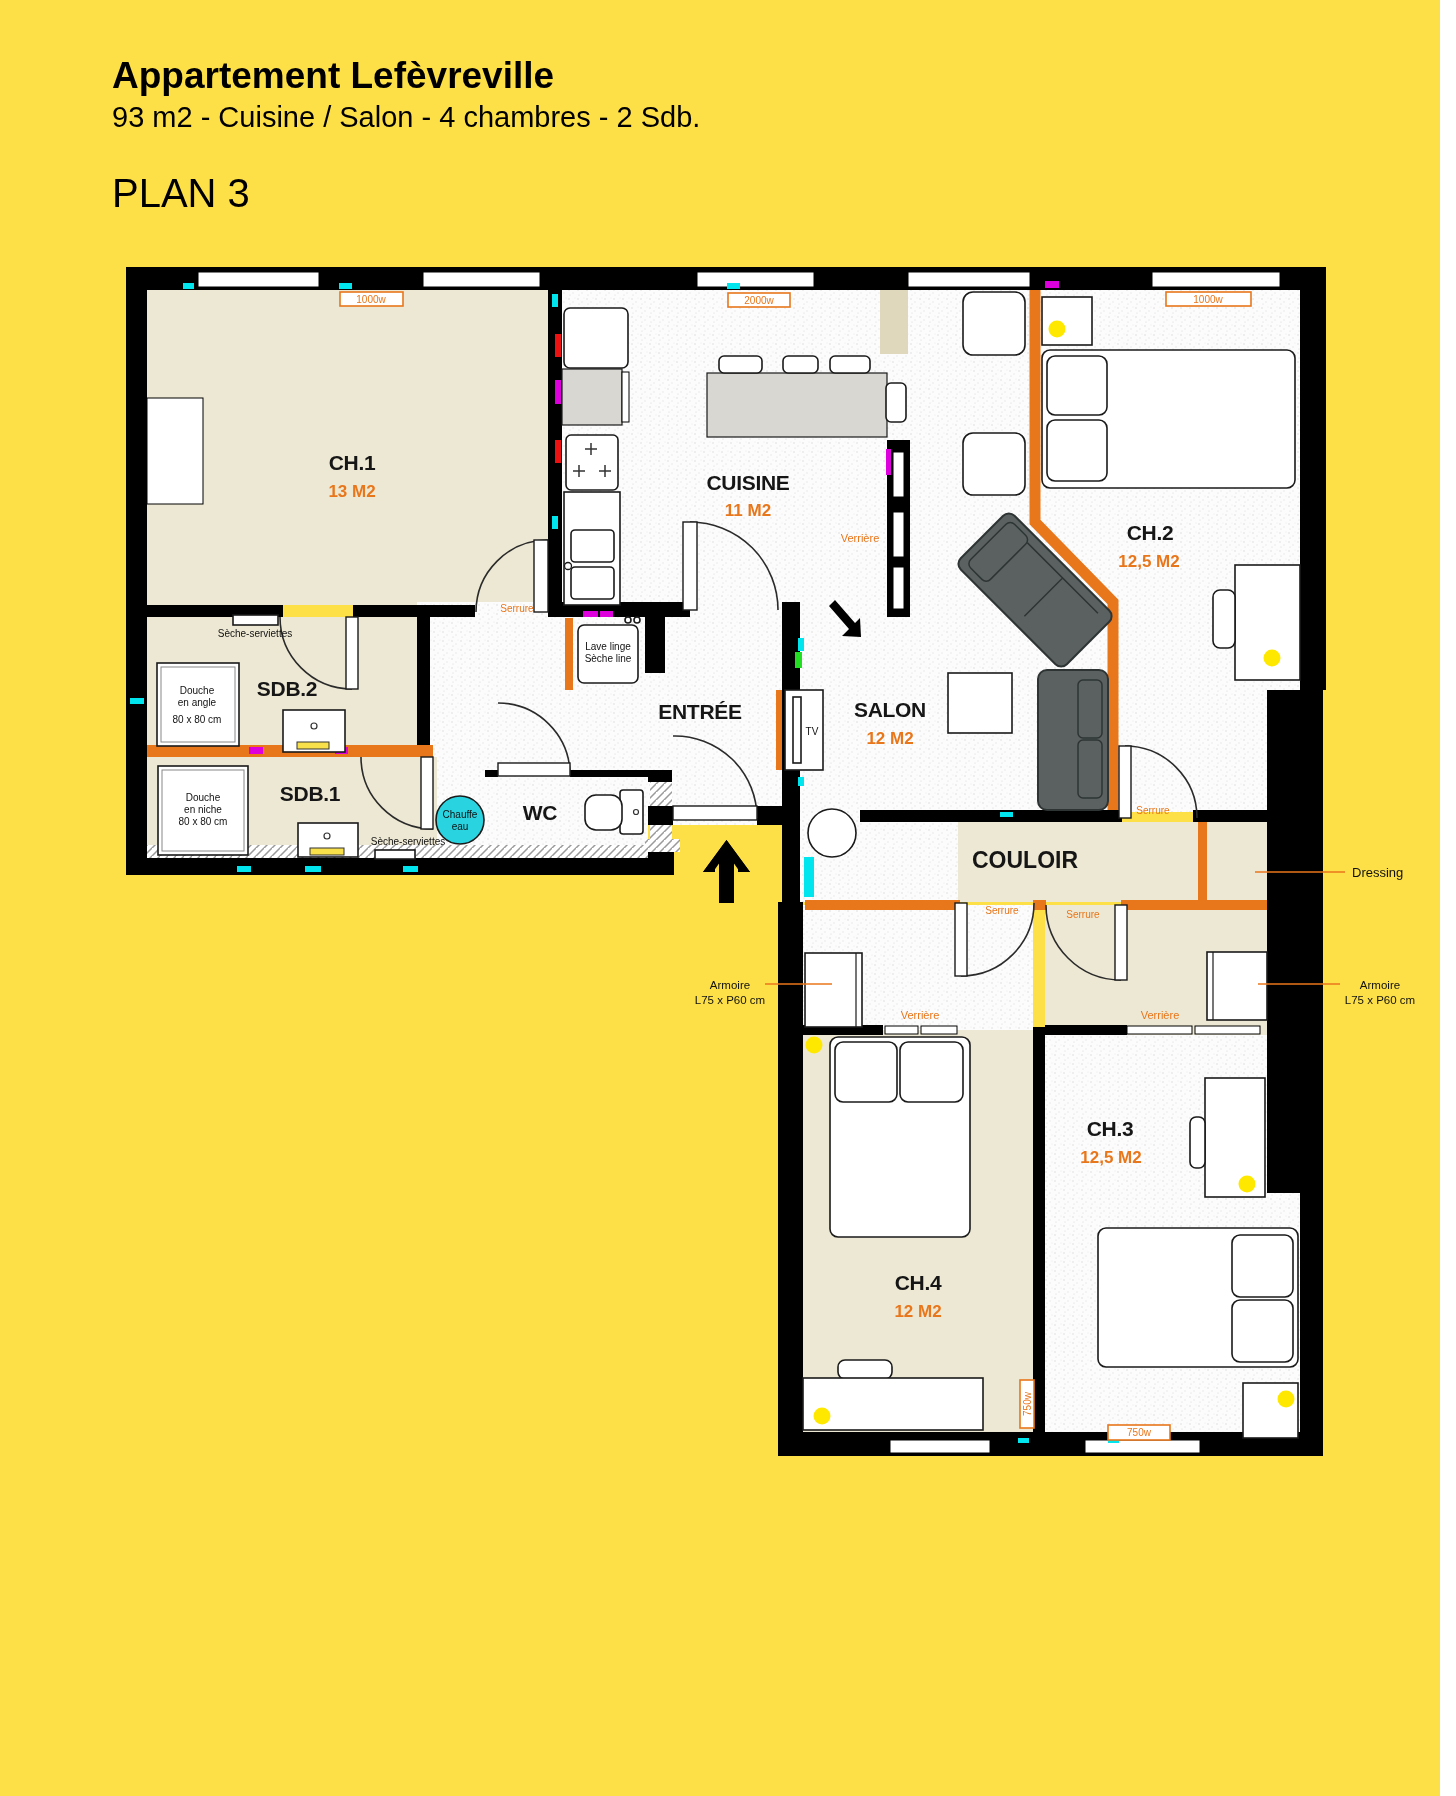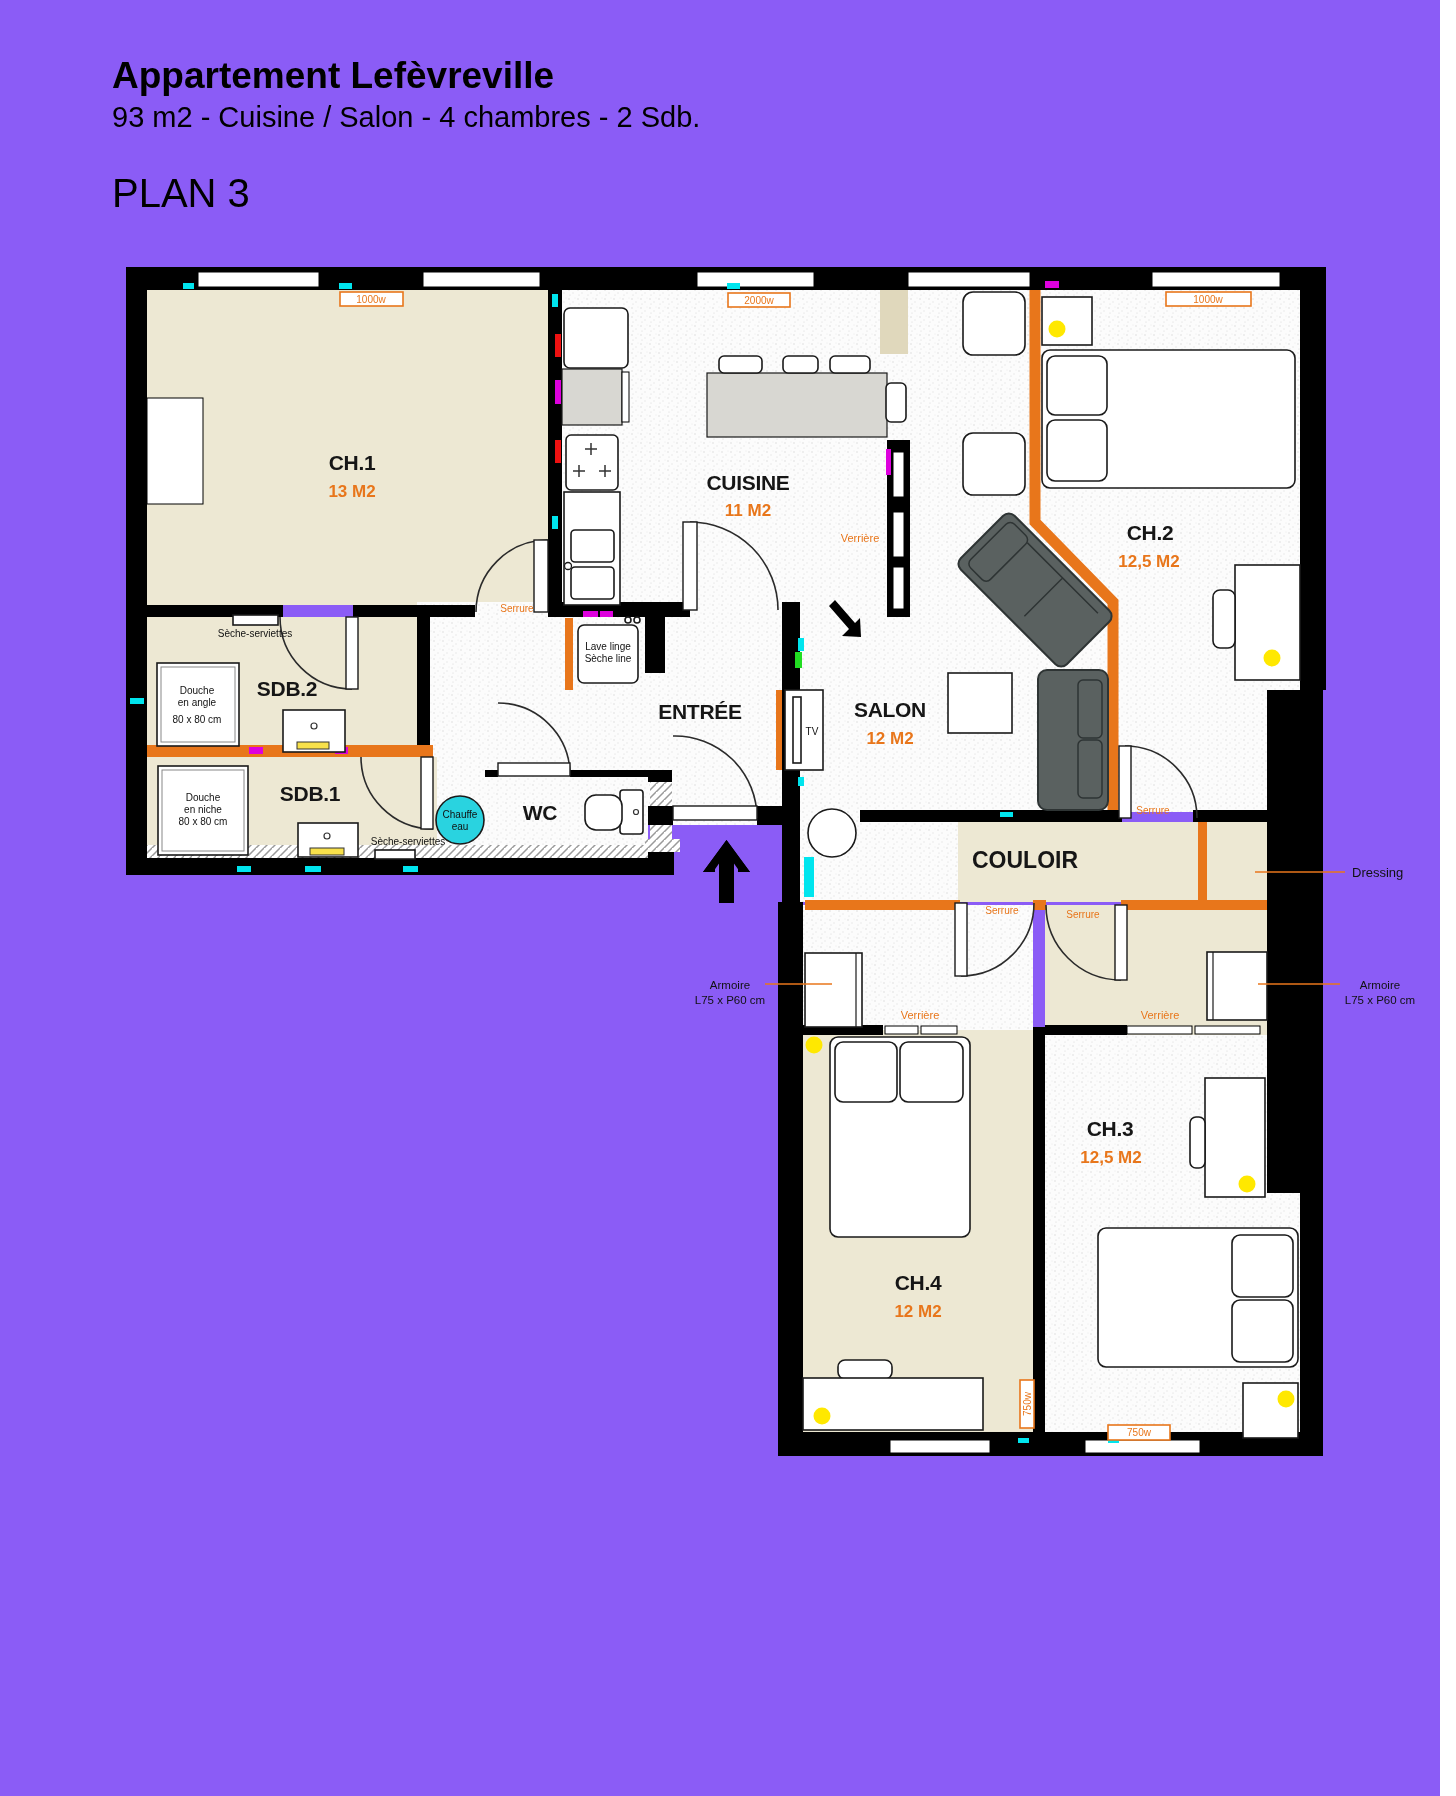--- a/index.html
+++ b/index.html
@@ -1,16 +1,16 @@
 <!DOCTYPE html>
 <html><head>
 <meta charset="utf-8">
 <style>
   html,body{margin:0;padding:0;background:#ffffff;}
-  .page{position:relative;width:1440px;height:1796px;background:#8b5cf6;overflow:hidden;
+  .page{position:relative;width:1440px;height:1796px;background:#fde047;overflow:hidden;
         font-family:"Liberation Sans", sans-serif;}
   svg{position:absolute;left:0;top:0;}
   text{font-family:"Liberation Sans", sans-serif;}
   .title{font-size:37px;font-weight:bold;fill:#000;}
   .subtitle{font-size:29px;fill:#000;}
   .plan{font-size:40px;fill:#000;}
   .room{font-size:21px;font-weight:bold;fill:#161616;letter-spacing:-0.3px;}
   .room-big{font-size:23px;font-weight:bold;fill:#161616;}
   .area{font-size:17px;font-weight:bold;fill:#E8761B;}
   .small-orange{font-size:11px;fill:#E8761B;}

